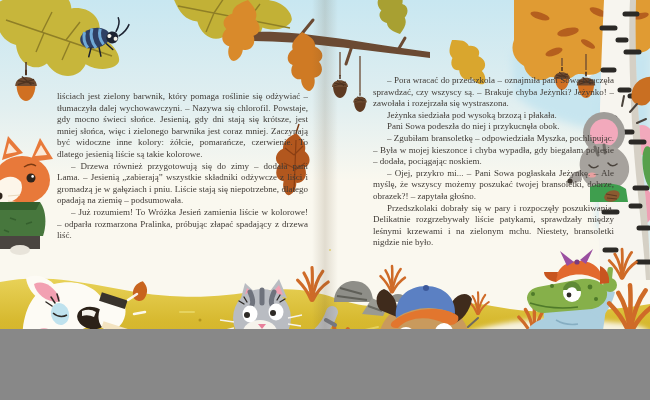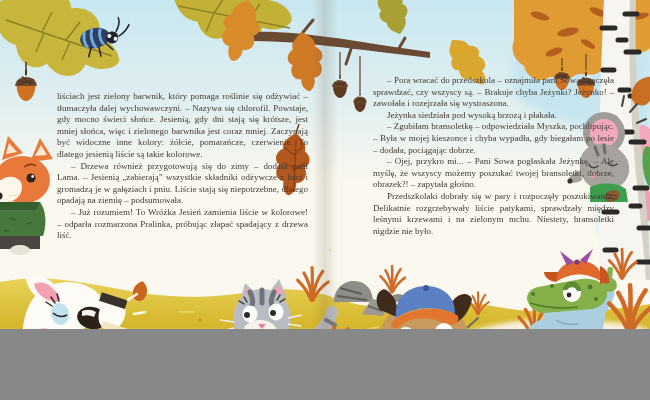--- a/index.html
+++ b/index.html
@@ -416,18 +416,19 @@
 
 <div class="text-block text-left">
   <p>liściach jest zielony barwnik, który pomaga roślinie się odżywiać – tłumaczyła dalej wychowawczyni. – Nazywa się chlorofil. Powstaje, gdy mocno świeci słońce. Jesienią, gdy dni stają się krótsze, jest mniej słońca, więc i zielonego barwnika jest coraz mniej. Zaczynają być widoczne inne kolory: żółcie, pomarańcze, czerwienie. To dlatego jesienią liście są takie kolorowe.</p>
   <p class="ind">– Drzewa również przygotowują się do zimy – dodała pani Lama. – Jesienią „zabierają” wszystkie składniki odżywcze z liści i gromadzą je w gałęziach i pniu. Liście stają się niepotrzebne, dlatego opadają na ziemię – podsumowała.</p>
   <p class="ind">– Już rozumiem! To Wróżka Jesień zamienia liście w kolorowe! – odparła rozmarzona Pralinka, próbując złapać spadający z drzewa liść.</p>
 </div>
 
 <div class="text-block text-right">
   <p class="ind">– Pora wracać do przedszkola – oznajmiła pani Sowa i zaczęła sprawdzać, czy wszyscy są. – Brakuje chyba Jeżynki? Jeżynko! – zawołała i rozejrzała się wystraszona.</p>
   <p class="ind">Jeżynka siedziała pod wysoką brzozą i płakała.</p>
-  <p class="ind">– Zgubiłam bransoletkę – odpowiedziała Myszka, pochlipując. – Była w mojej kieszonce i chyba wypadła, gdy biegałam po lesie – dodała, pociągając dobrze.</p>
+  <p class="ind">Pani Sowa podeszła do niej i przykucnęła obok.</p>
+  <p class="ind">– Zgubiłam bransoletkę – odpowiedziała Myszka, pochlipując. – Była w mojej kieszonce i chyba wypadła, gdy biegałam po lesie – dodała, pociągając noskiem.</p>
   <p class="ind">– Ojej, przykro mi... – Pani Sowa pogłaskała Jeżynkę. – Ale myślę, że wszyscy możemy poszukać twojej bransoletki, dobrze, obrazek?! – zapytała głośno.</p>
   <p class="ind">Przedszkolaki dobrały się w pary i rozpoczęły poszukiwania. Delikatnie rozgrzebywały liście patykami, sprawdzały między leśnymi krzewami i na zielonym mchu. Niestety, bransoletki nigdzie nie było.</p>
 </div>
 
 </div>
 
 </body></html>

